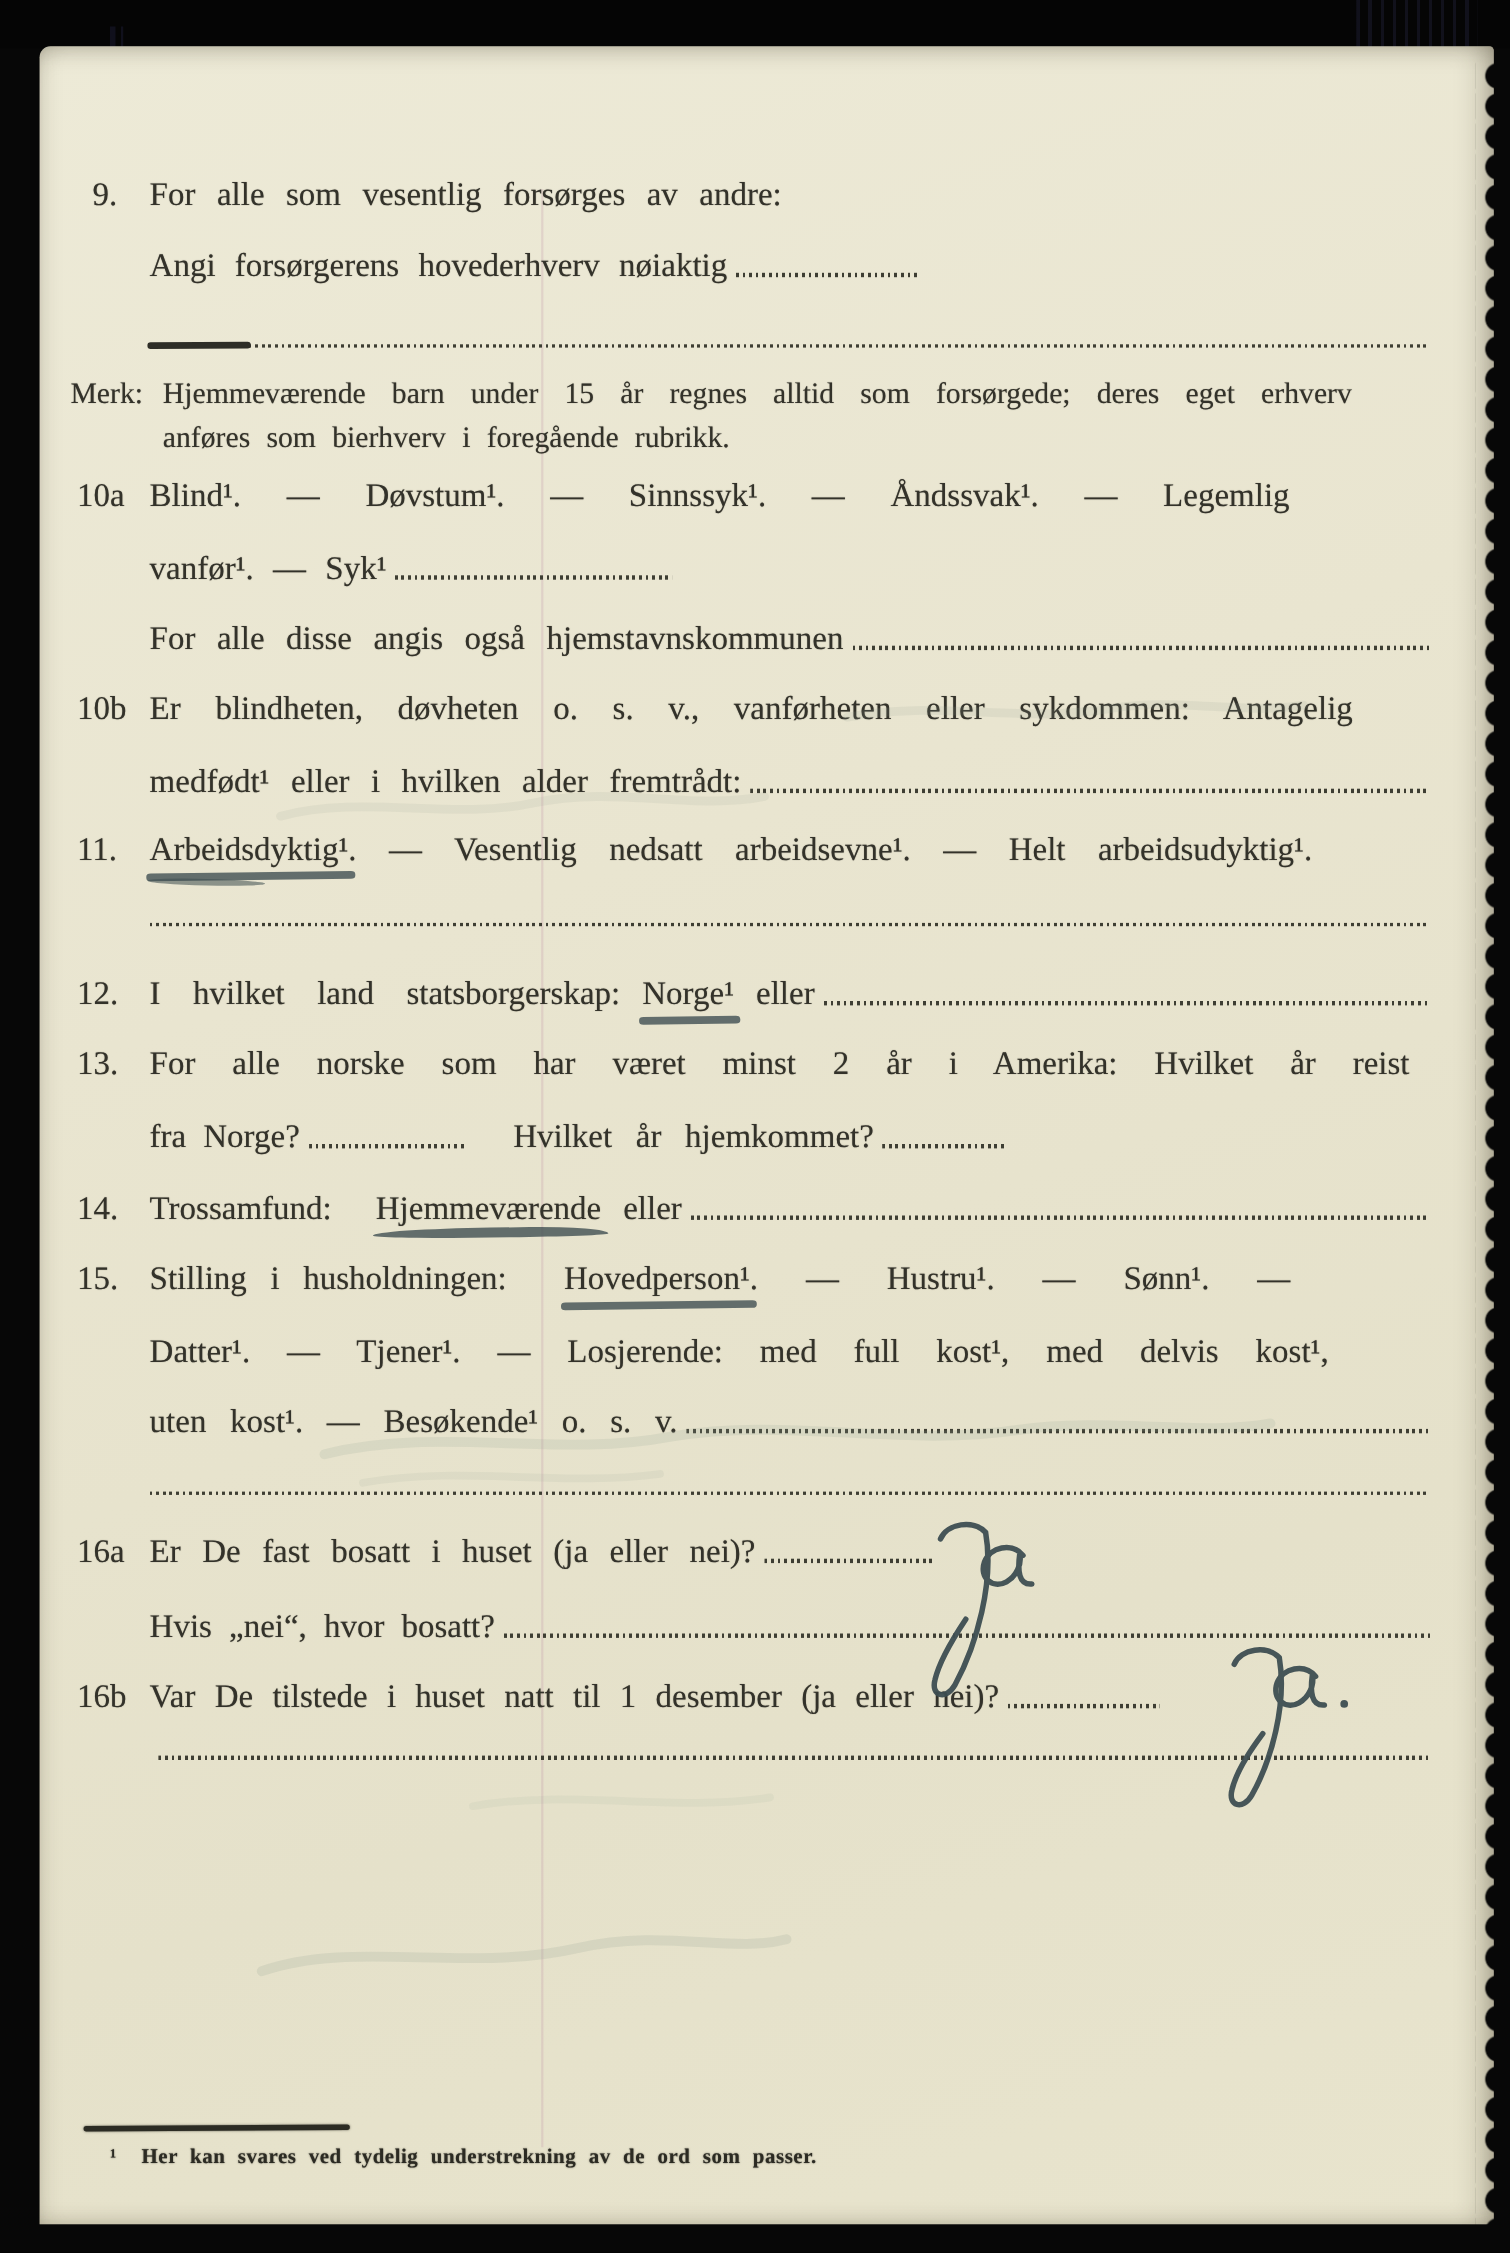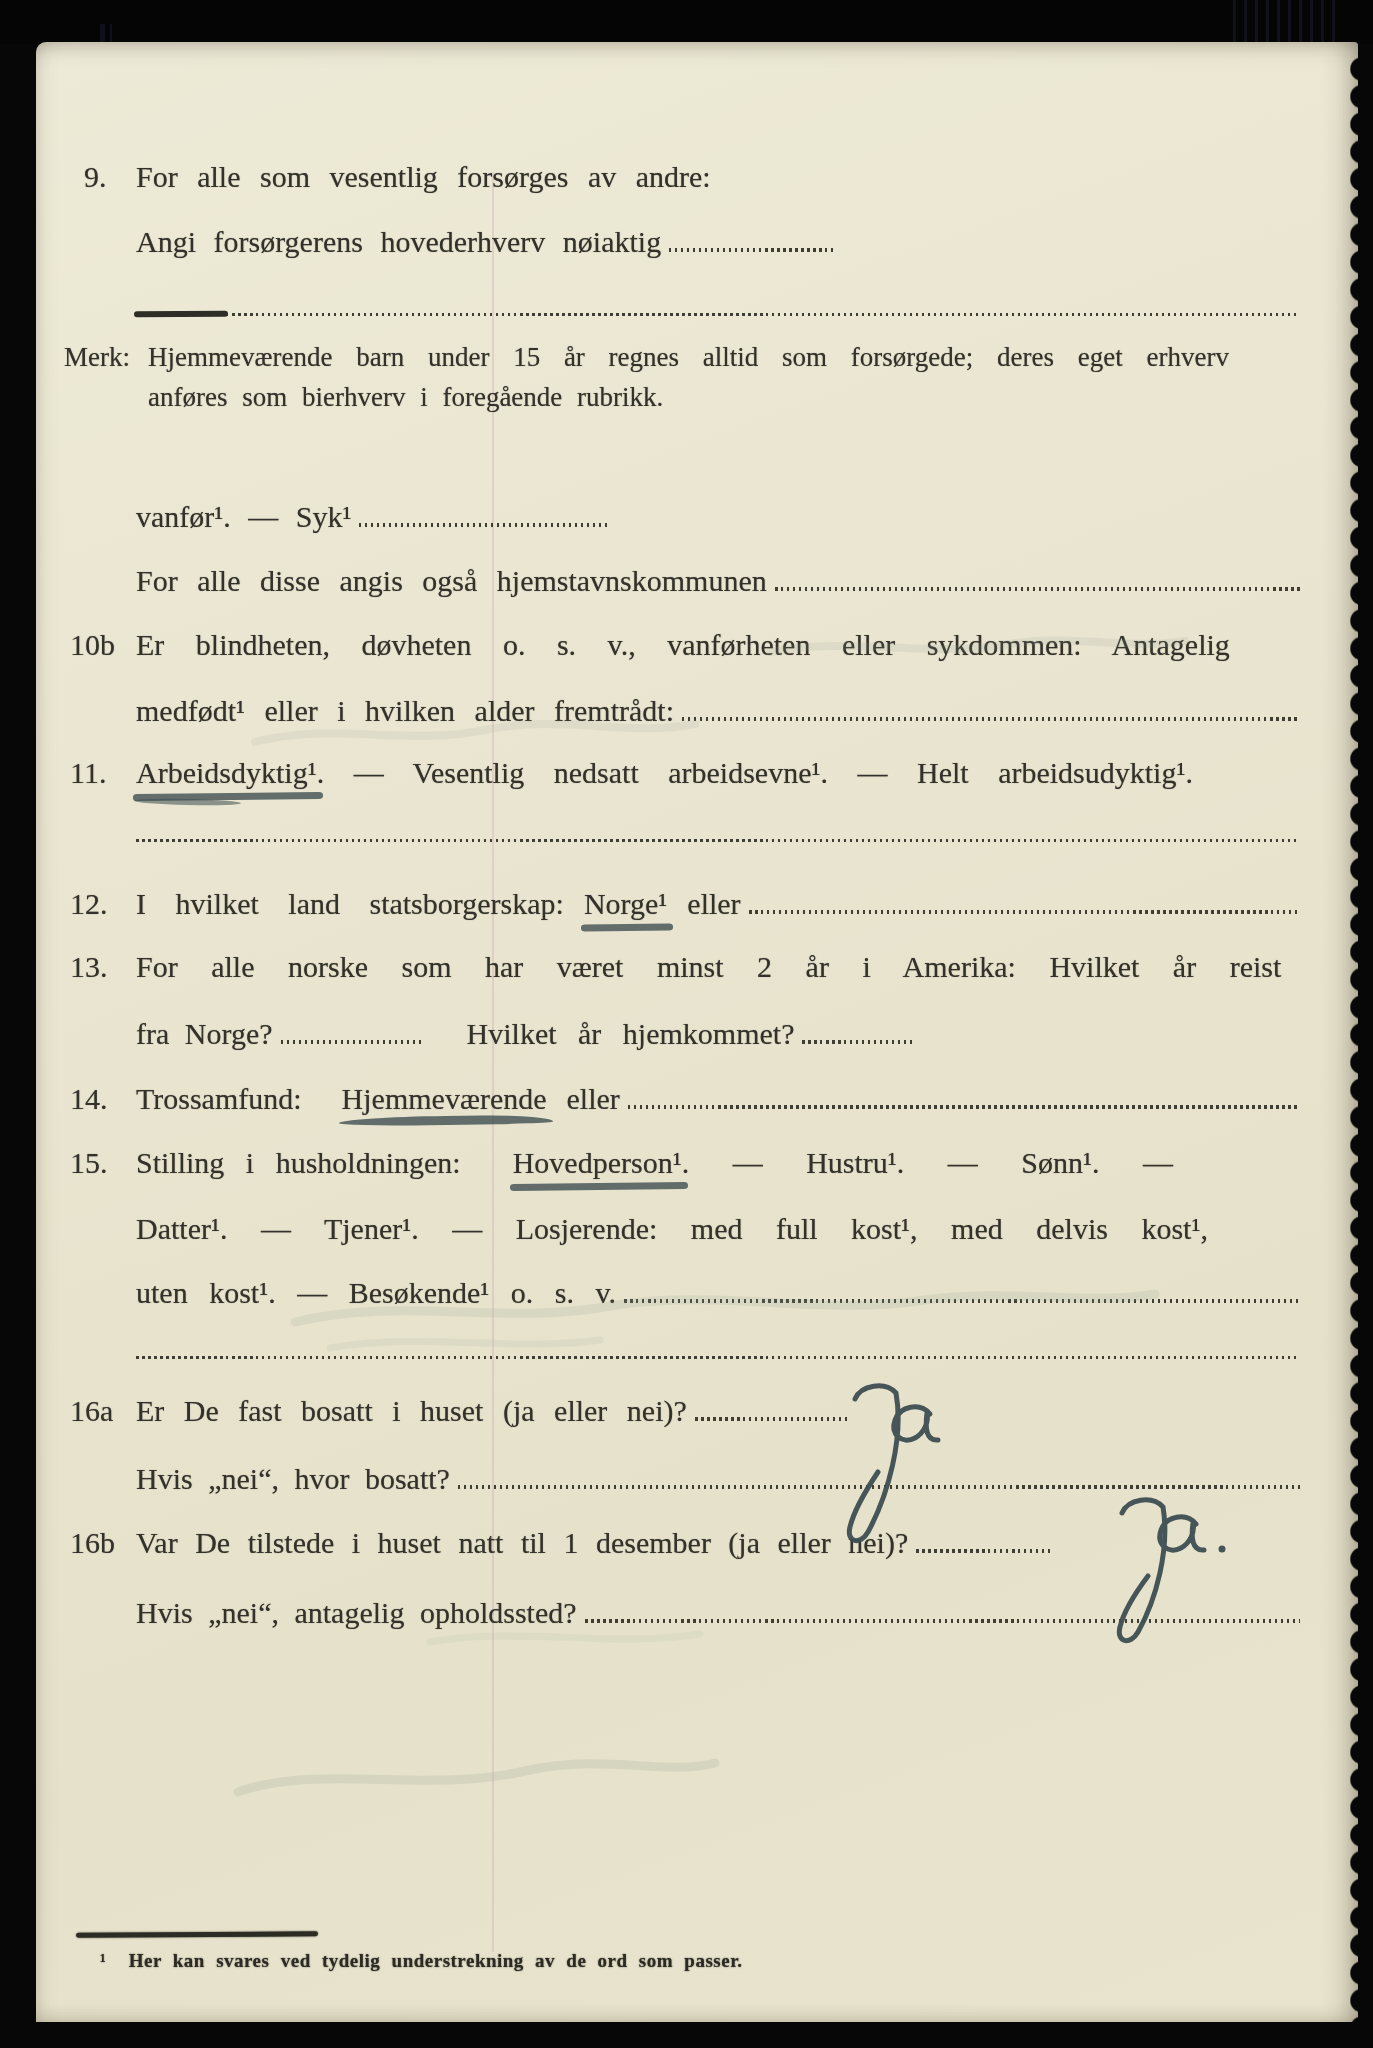--- a/index.html
+++ b/index.html
@@ -79,20 +79,24 @@
     </div>
 
     <div class="row merkrow" style="top:300px">
       <span class="merklabel">Merk:</span>
       <span class="txt ws17">Hjemmeværende barn under 15 år regnes alltid som forsørgede; deres eget erhverv</span>
     </div>
     <div class="row merkrow" style="top:340px">
       <span class="txt ws8">anføres som bierhverv i foregående rubrikk.</span>
     </div>
 
+    <div class="row" style="top:392px">
+      <span class="num">10a</span>
+      <span class="txt ws34">Blind¹. — Døvstum¹. — Sinnssyk¹. — Åndssvak¹. — Legemlig</span>
+    </div>
     <div class="row" style="top:458px">
       <span class="txt ws10">vanfør¹. — Syk¹</span>
       <span class="leader fixed" style="width:252px"></span>
     </div>
     <div class="row" style="top:522px">
       <span class="txt ws12">For alle disse angis også hjemstavnskommunen</span>
       <span class="leader"></span>
     </div>
 
     <div class="row" style="top:586px">
@@ -163,21 +167,20 @@
       <span class="txt ws8">Hvis „nei“, hvor bosatt?</span>
       <span class="leader"></span>
     </div>
 
     <div class="row" style="top:1484px">
       <span class="num">16b</span>
       <span class="txt ws10">Var De tilstede i huset natt til 1 desember (ja eller nei)?</span>
       <span class="leader fixed" style="width:138px"></span>
     </div>
     <div class="row" style="top:1554px">
-      <span class="txt ws8">Hvis „nei“, antagelig opholdssted?</span>
       <span class="leader"></span>
     </div>
 
     <div class="footrule"></div>
     <div class="row footrow" style="top:1908px">
       <span class="txt">¹  Her kan svares ved tydelig understrekning av de ord som passer.</span>
     </div>
 
     <div class="scallops"></div>
   </div>

